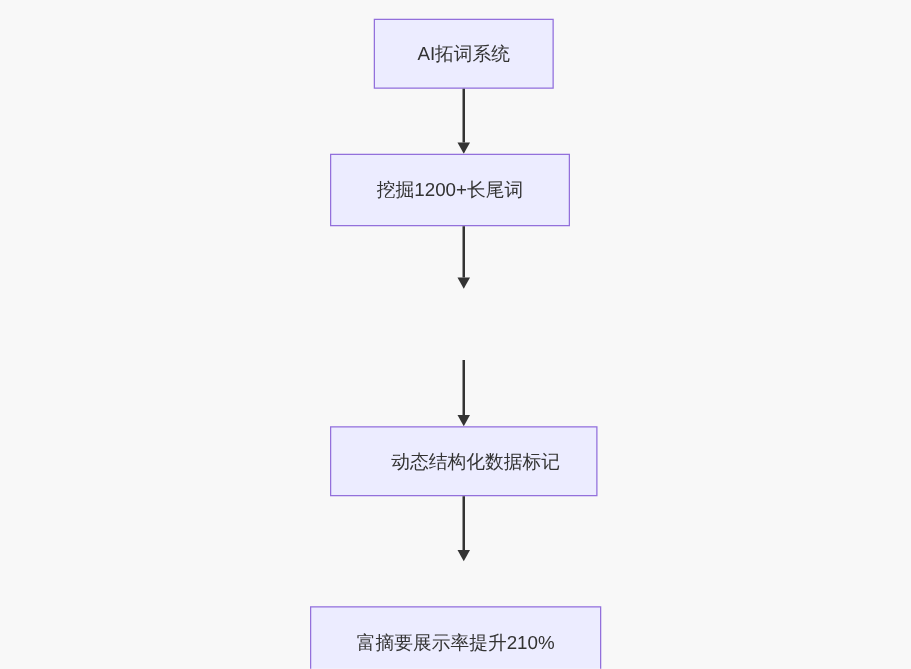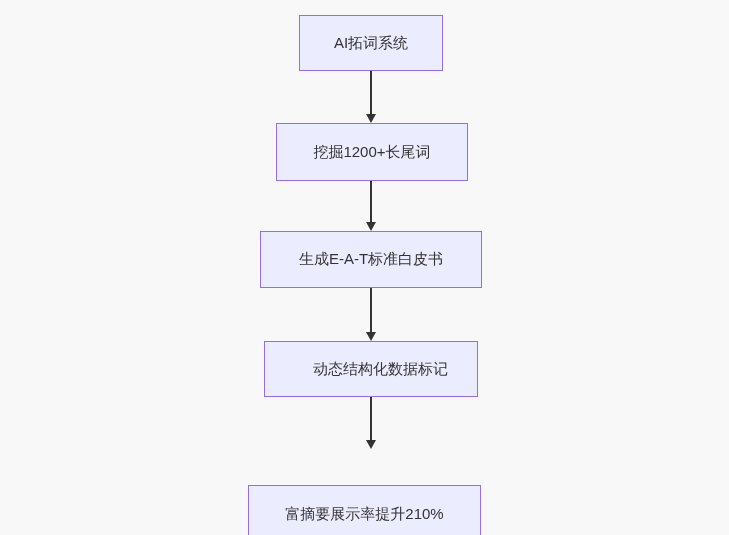--- a/index.html
+++ b/index.html
@@ -26,21 +26,21 @@
     border: 1.5px solid #9370db;
     color: #333333;
     font-size: 15px;
     display: flex;
     align-items: center;
     justify-content: center;
     text-align: center;
     white-space: nowrap;
   }
   .node-1 { left: 299px; top: 15px;  width: 144px; height: 56px; }
-  .node-2 { left: 276px; top: 123px; width: 192px; height: 58px; }
+  .node-2 { left: 264px; top: 123px; width: 192px; height: 58px; }
   .node-3 { left: 260px; top: 231px; width: 222px; height: 57px; }
   .node-4 { left: 264px; top: 341px; width: 214px; height: 56px; padding-left: 19px; }
   .node-5 { left: 248px; top: 449px; width: 233px; height: 58px; margin-top: 36px; }
 
   .edge {
     position: absolute;
     left: 365px;
     width: 12px;
   }
   .edge .line {
@@ -85,23 +85,20 @@
 
   <div class="node node-2">
     <span>挖掘1200+长尾词</span>
   </div>
 
   <div class="edge edge-2">
     <div class="line"></div>
     <div class="arrowhead"></div>
   </div>
 
-  <div class="node node-3">
-    <span>生成E-A-T标准白皮书</span>
-  </div>
 
   <div class="edge edge-3">
     <div class="line"></div>
     <div class="arrowhead"></div>
   </div>
 
   <div class="node node-4">
     <span>动态结构化数据标记</span>
   </div>
 

